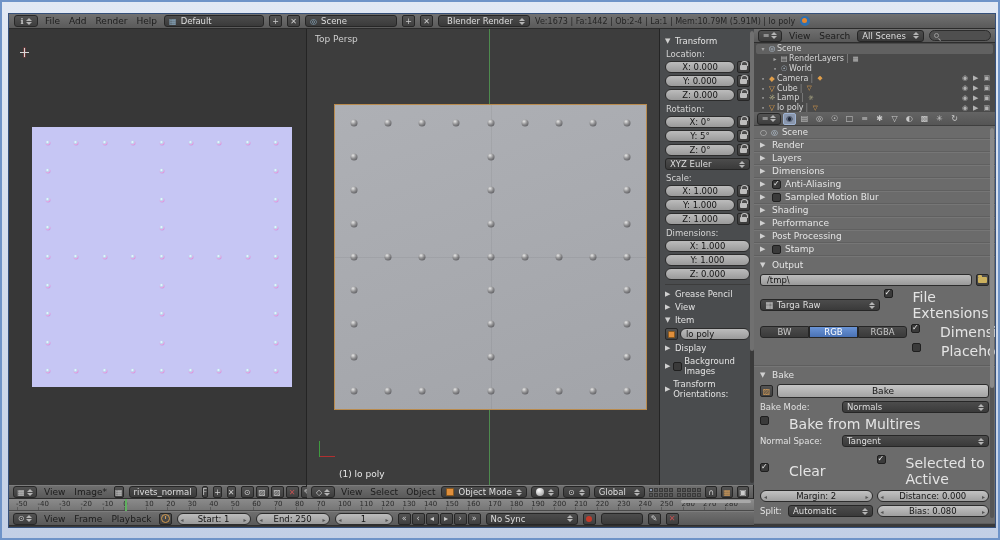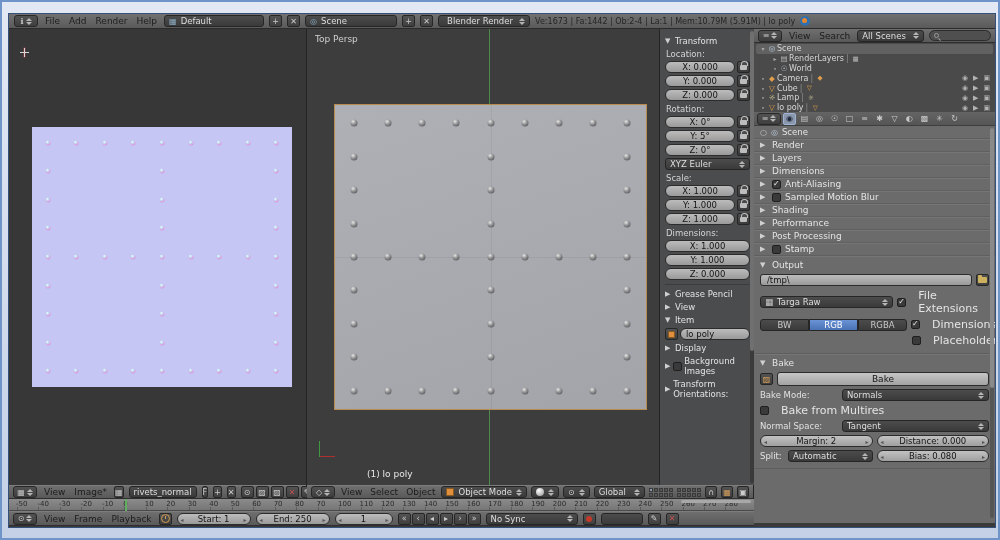--- a/index.html
+++ b/index.html
@@ -67,21 +67,21 @@
   .green-axis { position:absolute; left:182px; top:0; width:1px; height:456px; background:#4e8a4e; }
   .plane { position:absolute; left:27px; top:75px; width:313px; height:306px;
     background:linear-gradient(160deg,#aeb0b5,#a2a4a9); border:1px solid #b98b4e; }
   .plane::before { content:""; position:absolute; left:50%; top:0; bottom:0; width:1px; background:rgba(0,0,0,0.05); }
   .plane::after  { content:""; position:absolute; top:50%; left:0; right:0; height:1px; background:rgba(0,0,0,0.05); }
   .pldot { position:absolute; width:7px; height:7px; border-radius:50%; transform:translate(-50%,-50%);
     background:radial-gradient(circle at 36% 28%, #e6e6e6 0%, #8e8e90 45%, #45454a 100%); }
   .axis-gizmo { position:absolute; left:12px; top:408px; width:20px; height:20px; }
   .axis-gizmo .ax { position:absolute; left:0; bottom:0; width:16px; height:1px; background:#b03030; }
   .axis-gizmo .ay { position:absolute; left:0; bottom:0; width:1px; height:16px; background:#3f9a3f; }
-  .obj-info { position:absolute; left:32px; top:440px; font-size:9px; color:#e8e8e8;margin-left:28px; }
+  .obj-info { position:absolute; left:32px; top:440px; font-size:9px; color:#e8e8e8; }
   .v3d-header { top:456px; }
   .cubeicon { width:8px; height:8px; background:#e08f3c; border:1px solid #8a5a20; border-radius:1px; flex:none; }
   .sphereicon { width:8px; height:8px; border-radius:50%; background:radial-gradient(circle at 35% 30%, #ffffff, #8f8f8f); flex:none; }
   .layergrid { display:grid; grid-template-columns:repeat(5,4px); grid-auto-rows:4px; gap:1px; }
   .lcell { background:#565656; border:1px solid #3a3a3a; }
   .lcell.active { background:#8a97ad; }
 
   
   .n-panel { position:absolute; left:352px; top:0; width:95px; height:456px; background:#4a4c4e;
     border-left:1px solid #242424; padding:4px 4px 0 5px; font-size:8.5px; color:#d8d8d8; overflow:hidden; }
@@ -118,21 +118,21 @@
     border-bottom:1px solid #606060; box-shadow:inset 0 1px 0 #767676; }
   .open-panel { padding:2px 6px 6px 6px; border-bottom:1px solid #5e5e5e; box-shadow:inset 0 1px 0 #767676; }
   .ophead { display:flex; align-items:center; gap:4px; height:13px; }
   .orow2 { display:flex; align-items:center; gap:4px; margin-top:3px; }
   .seg { display:flex; flex:none; }
   .segbtn { width:49px; height:12px; background:linear-gradient(#4c4c4c,#3a3a3a); border:1px solid #262626;
     color:#c9c9c9; font-size:8.5px; display:flex; align-items:center; justify-content:center; }
   .segbtn:first-child { border-radius:3px 0 0 3px; }
   .segbtn:last-child { border-radius:0 3px 3px 0; }
   .segbtn.active { background:linear-gradient(#6a94d6,#4a72b4); color:#ffffff; }
-  .chkrow { display:flex; align-items:center; gap:12px; font-size:11px; }
+  .chkrow { display:flex; align-items:flex-start; gap:20px; font-size:14px; }
   .bakebtn { flex:1; height:14px; background:linear-gradient(#c6c6c6,#a3a3a3); border:1px solid #2c2c2c; border-radius:3px;
     color:#151515; font-size:9px; display:flex; align-items:center; justify-content:center; }
   .blabel { width:78px; font-size:8.5px; color:#e0e0e0; flex:none; }
   .bhalf { flex:1; display:flex; align-items:center; gap:4px; min-width:0; }
   .props-scroll { position:absolute; right:1px; top:16px; width:4px; height:390px; background:#565656; border-radius:2px; }
   .props-scroll::after { content:""; position:absolute; top:0; left:0; width:4px; height:260px; background:#8a8a8a; border-radius:2px; }
 
   
   .timeline { position:absolute; left:0; top:485px; width:745px; height:28px; }
   .ruler { position:absolute; left:0; top:0; width:745px; height:12px; background:linear-gradient(#8b8b8b,#767676);
@@ -695,20 +695,34 @@
             <span>Bake from Multires</span>
           </span>
         </div>
         <div class="orow2">
           <span class="blabel">Normal Space:</span>
           <span class="dd" style="flex:1;">
             <span class="grow">Tangent</span>
             <span class="updn"></span>
           </span>
         </div>
+        <div class="orow2" style="margin-top:8px;">
+          <div class="bhalf">
+            <span class="chkrow">
+              <span class="checkbox checked"></span>
+              <span>Clear</span>
+            </span>
+          </div>
+          <div class="bhalf">
+            <span class="chkrow">
+              <span class="checkbox checked"></span>
+              <span>Selected to Active</span>
+            </span>
+          </div>
+        </div>
         <div class="orow2">
           <div class="bhalf">
             <div class="numfield slider" style="flex:1;">
               <span class="arr l">◂</span>
                   <span>Margin: 2</span>
                   <span class="arr r">▸</span>
             </div>
           </div>
           <div class="bhalf">
             <div class="numfield slider" style="flex:1;">

